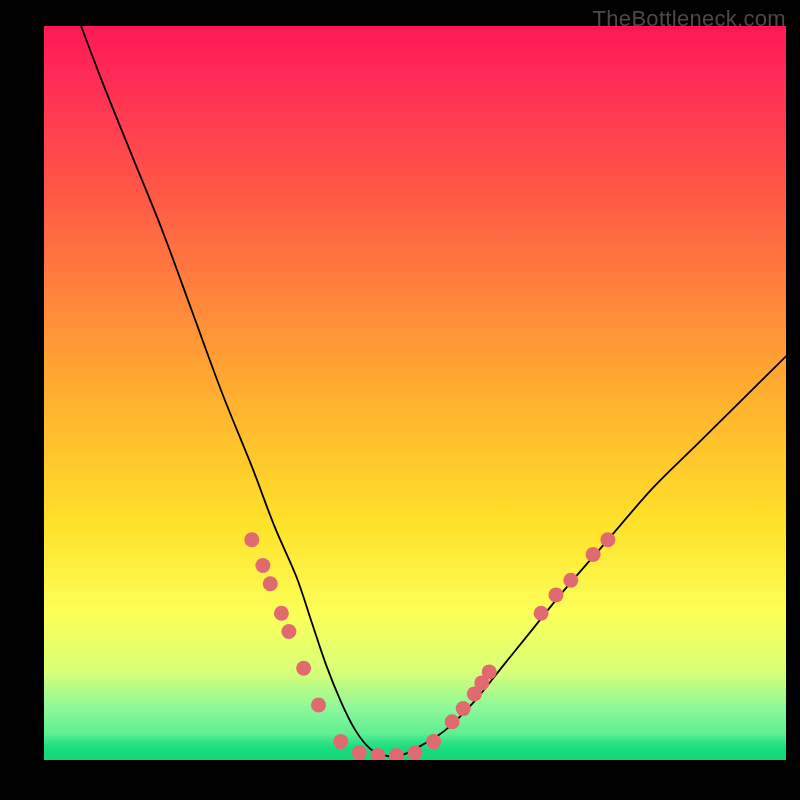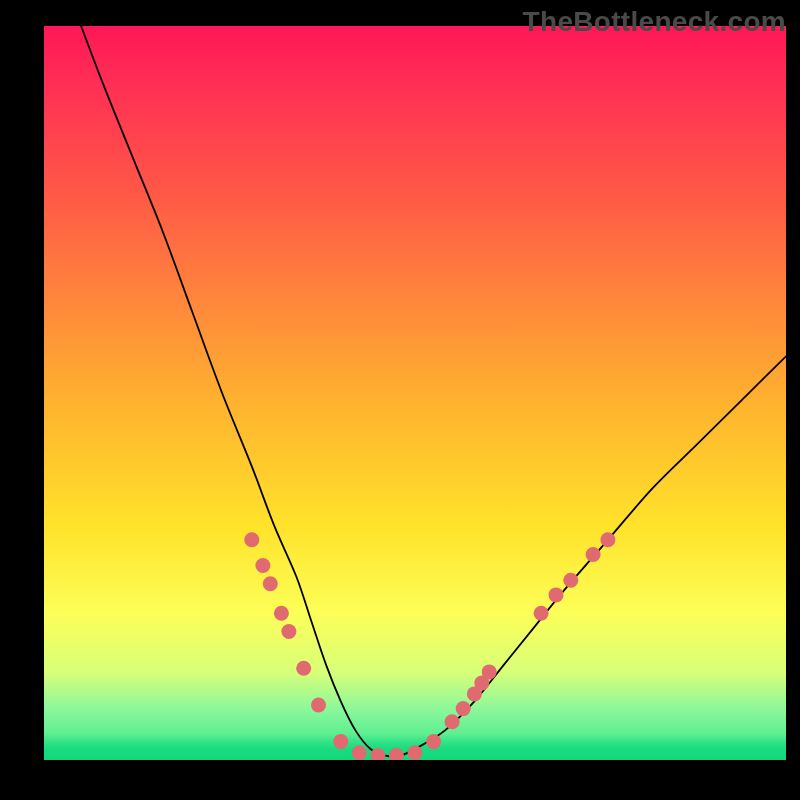--- a/index.html
+++ b/index.html
@@ -15,22 +15,22 @@
     position: relative;
     width: 800px;
     height: 800px;
     background: #000;
   }
   .watermark {
     position: absolute;
     top: 6px;
     right: 14px;
     color: #4a4a4a;
-    font-size: 28px;
-    font-weight: 700;
+    font-size: 22px;
+    font-weight: 400;
     letter-spacing: 0.3px;
     z-index: 3;
   }
   .plot-area {
     position: absolute;
     left: 44px;
     top: 26px;
     width: 742px;
     height: 734px;
     

